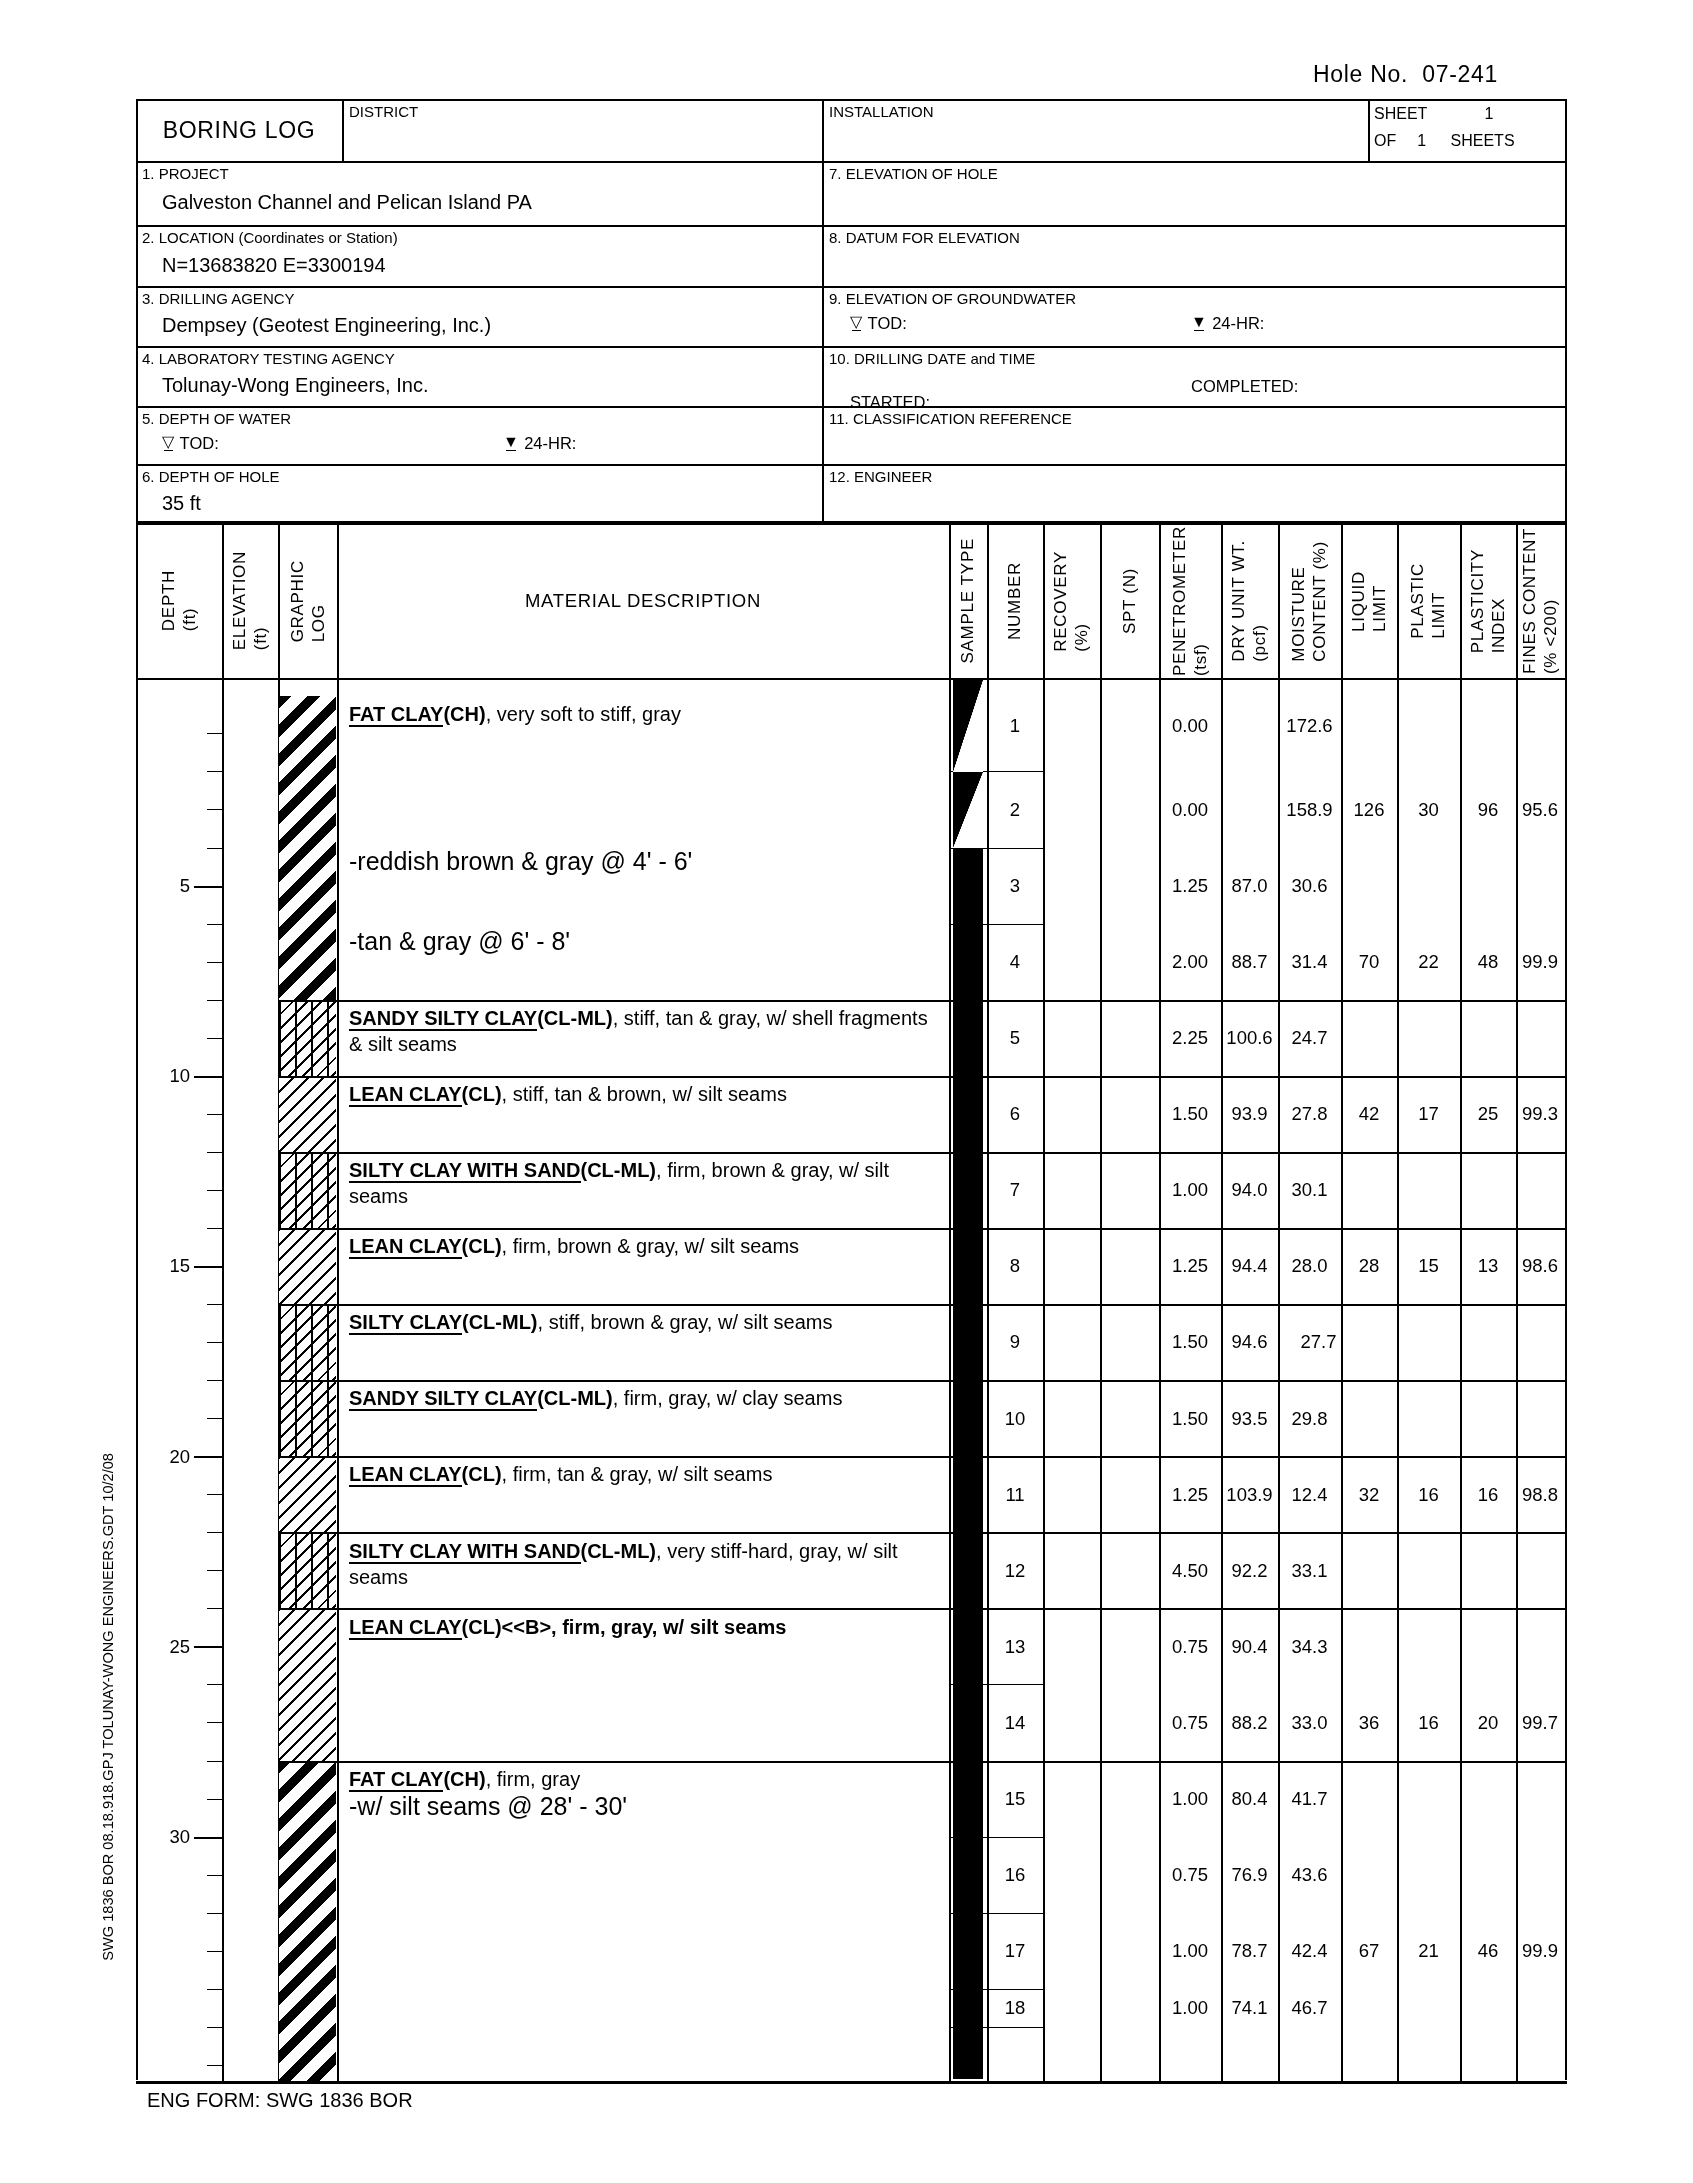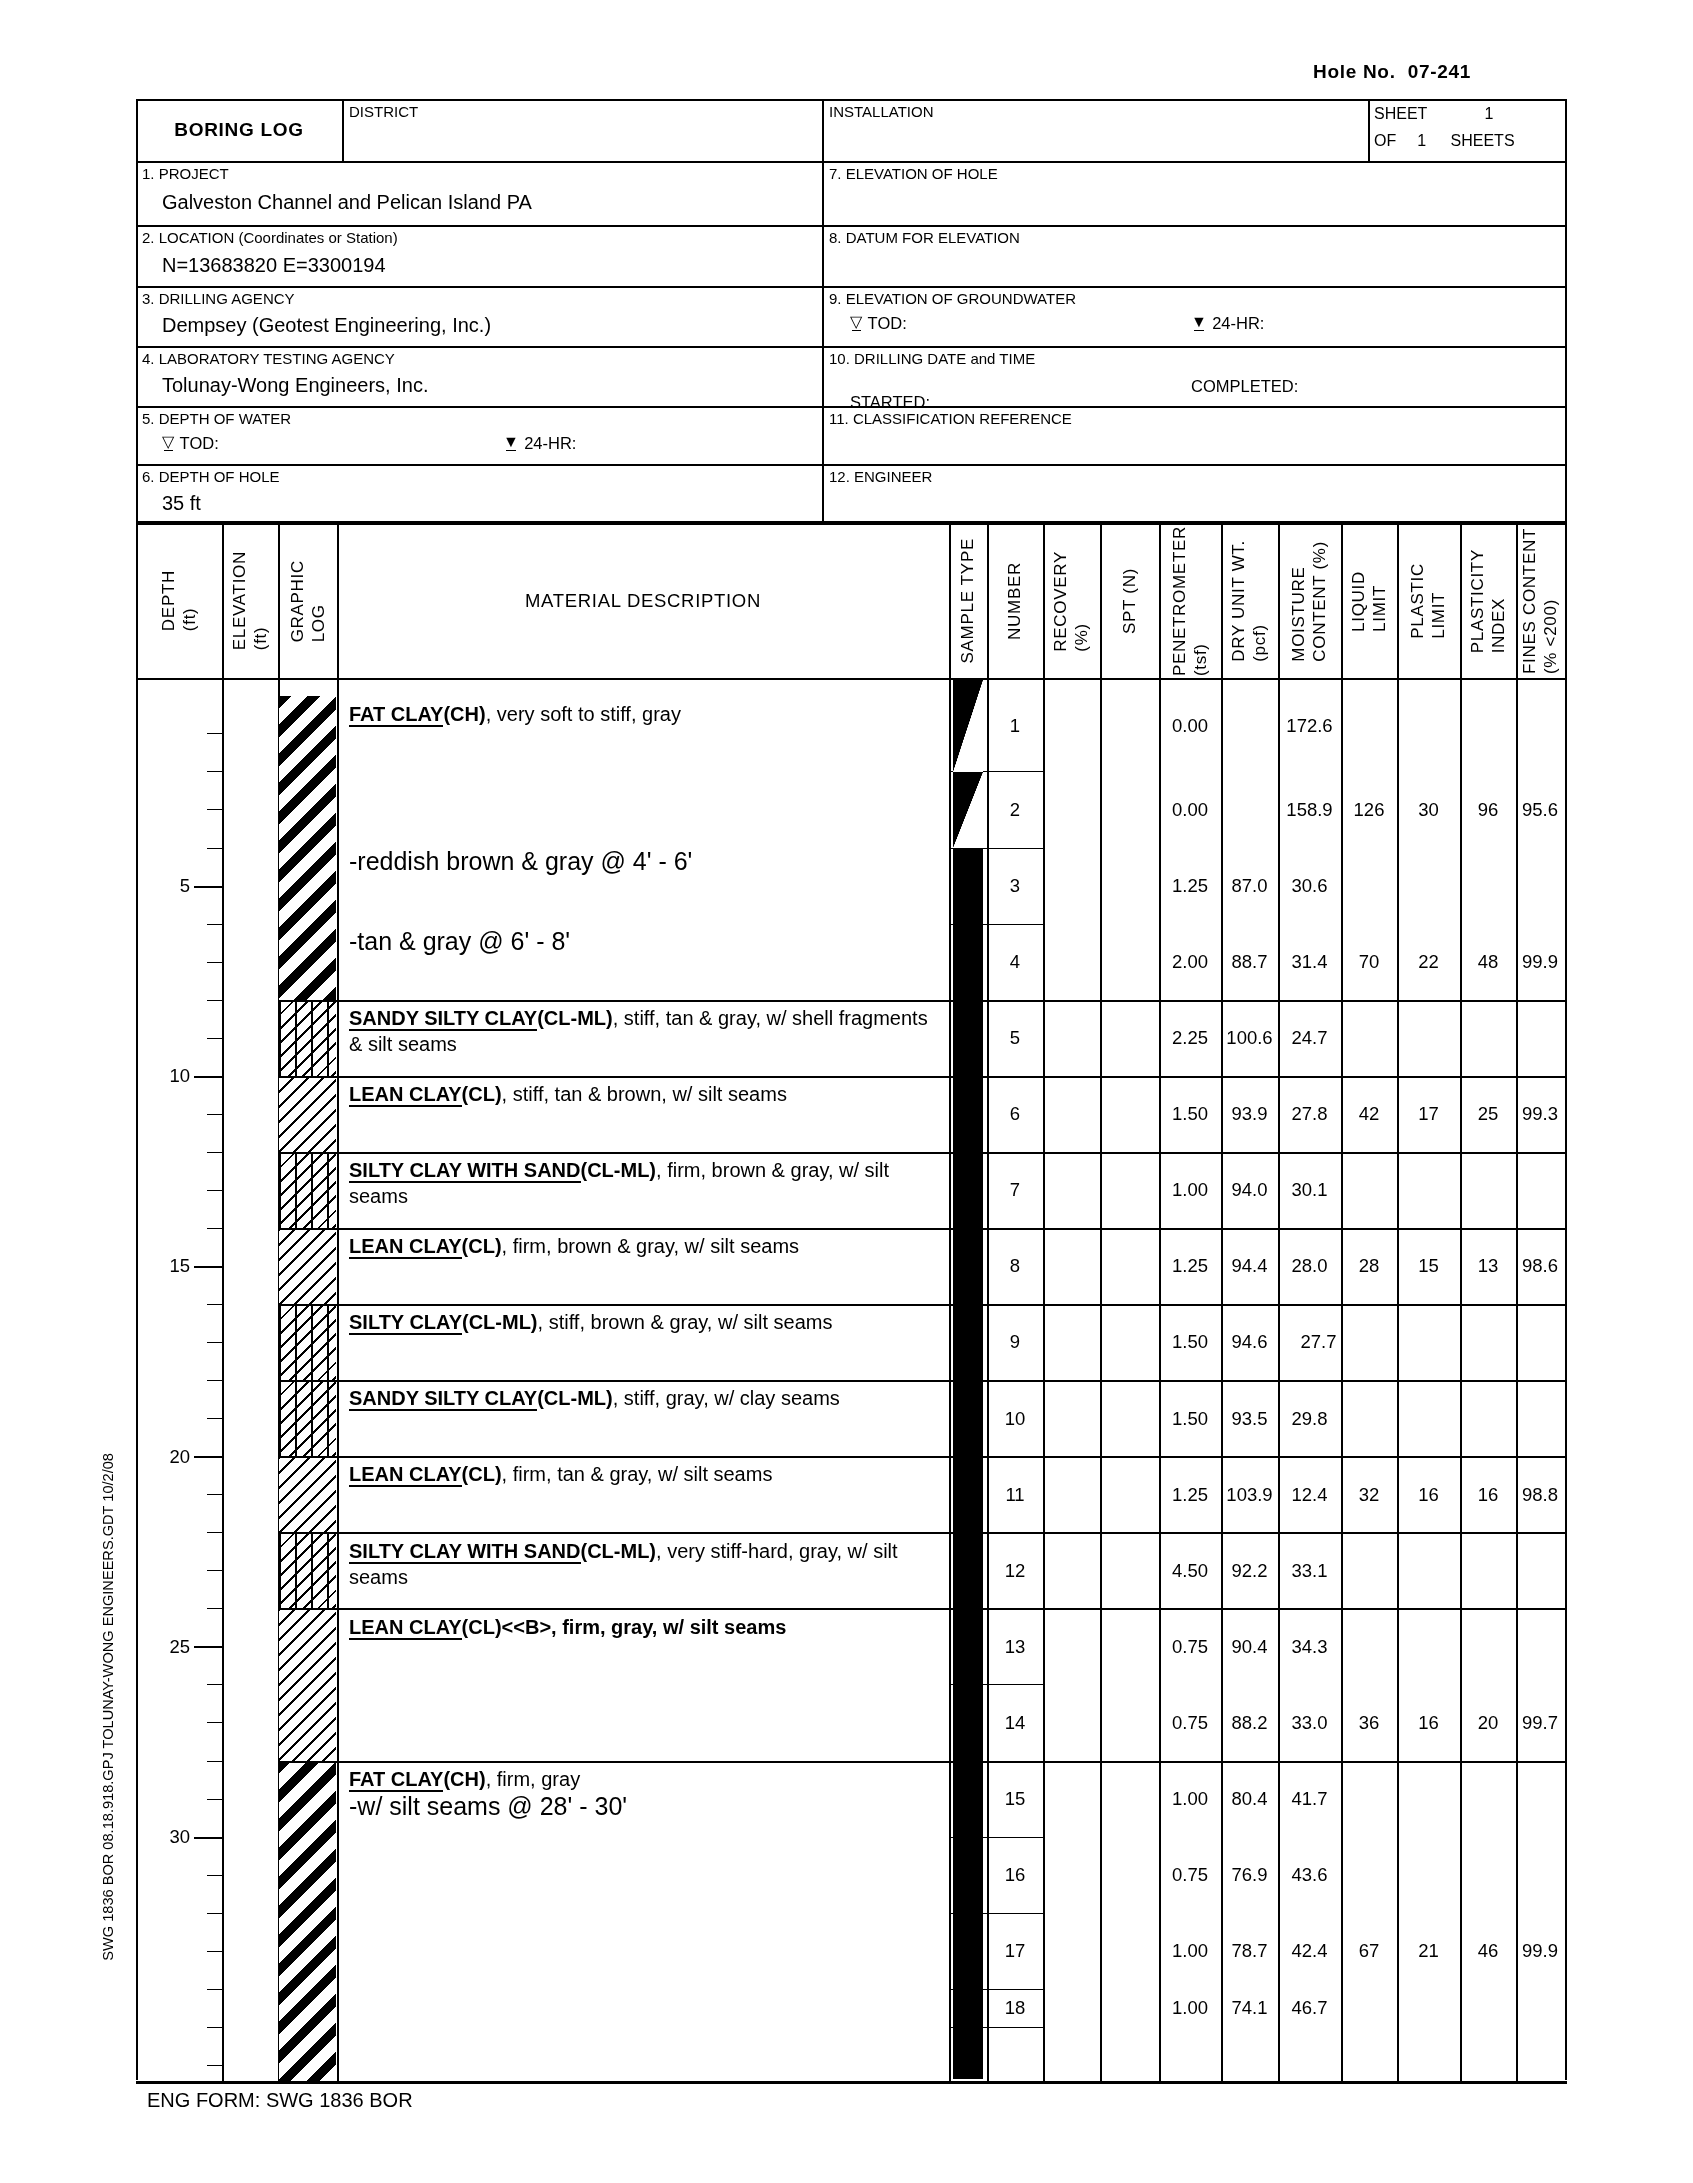--- a/index.html
+++ b/index.html
@@ -5,21 +5,21 @@
   html,body { margin:0; padding:0; background:#e8e8e8; }
   .page {
     position:relative; width:1694px; height:2183px; background:#fff;
     font-family:"Liberation Sans", sans-serif; color:#000; overflow:hidden;
   }
   .abs { position:absolute; }
   .hline { position:absolute; background:#000; height:2px; }
   .vline { position:absolute; background:#000; width:2px; }
   .lbl { font-size:15px; line-height:17px; }
   .val { font-size:20px; }
-  .big { font-size:19px; font-weight:bold; letter-spacing:0.7px; }
+  .big { font-size:23px; font-weight:normal; letter-spacing:0.7px; }
   .vtext { writing-mode:vertical-rl; transform:rotate(180deg); white-space:pre-line;
            font-size:17px; line-height:20.5px; letter-spacing:0.7px; }
   .hdrcell { display:flex; align-items:center; justify-content:center; }
   .sectitle { position:absolute; font-size:20px; line-height:26px; }
   .sectitle .u { font-weight:bold; border-bottom:2px solid #000; }
   .sectitle .p { font-weight:bold; }
   .secnote { position:absolute; font-size:25px; }
   .pat-ch   { background:repeating-linear-gradient(135deg,#000 0 8.6px,#fff 8.6px 20.5px); }
   .pat-cl   { background:repeating-linear-gradient(135deg,#000 0 2px,#fff 2px 10.6px); }
   .pat-clml { background-color:#fff;
@@ -260,21 +260,21 @@
       <div class="hline" style="left:278px;top:1152px;width:1287px;height:2px"></div>
       <div class="sectitle" style="left:349px;top:1157px;width:586px;"><span class="u">SILTY CLAY WITH SAND</span><span class="p">(CL-ML)</span><span>, firm, brown &amp; gray, w/ silt seams</span></div>
       <div class="abs pat-cl" style="left:279px;top:1229px;width:57px;height:76px"></div>
       <div class="hline" style="left:278px;top:1228px;width:1287px;height:2px"></div>
       <div class="sectitle" style="left:349px;top:1233px;width:586px;"><span class="u">LEAN CLAY</span><span class="p">(CL)</span><span>, firm, brown &amp; gray, w/ silt seams</span></div>
       <div class="abs pat-clml" style="left:279px;top:1305px;width:57px;height:76px"></div>
       <div class="hline" style="left:278px;top:1304px;width:1287px;height:2px"></div>
       <div class="sectitle" style="left:349px;top:1309px;width:586px;"><span class="u">SILTY CLAY</span><span class="p">(CL-ML)</span><span>, stiff, brown &amp; gray, w/ silt seams</span></div>
       <div class="abs pat-clml" style="left:279px;top:1381px;width:57px;height:76px"></div>
       <div class="hline" style="left:278px;top:1380px;width:1287px;height:2px"></div>
-      <div class="sectitle" style="left:349px;top:1385px;width:586px;"><span class="u">SANDY SILTY CLAY</span><span class="p">(CL-ML)</span><span>, stiff, gray, w/ clay seams</span></div>
+      <div class="sectitle" style="left:349px;top:1385px;width:586px;"><span class="u">SANDY SILTY CLAY</span><span class="p">(CL-ML)</span><span>, firm, gray, w/ clay seams</span></div>
       <div class="abs pat-cl" style="left:279px;top:1457px;width:57px;height:76px"></div>
       <div class="hline" style="left:278px;top:1456px;width:1287px;height:2px"></div>
       <div class="sectitle" style="left:349px;top:1461px;width:586px;"><span class="u">LEAN CLAY</span><span class="p">(CL)</span><span>, firm, tan &amp; gray, w/ silt seams</span></div>
       <div class="abs pat-clml" style="left:279px;top:1533px;width:57px;height:76px"></div>
       <div class="hline" style="left:278px;top:1532px;width:1287px;height:2px"></div>
       <div class="sectitle" style="left:349px;top:1538px;width:586px;"><span class="u">SILTY CLAY WITH SAND</span><span class="p">(CL-ML)</span><span>, very stiff-hard, gray, w/ silt seams</span></div>
       <div class="abs pat-cl" style="left:279px;top:1609px;width:57px;height:152px"></div>
       <div class="hline" style="left:278px;top:1608px;width:1287px;height:2px"></div>
       <div class="sectitle" style="left:349px;top:1614px;width:586px;font-weight:bold;"><span class="u">LEAN CLAY</span><span class="p">(CL)&lt;&lt;B&gt;</span><span>, firm, gray, w/ silt seams</span></div>
       <div class="abs pat-ch" style="left:279px;top:1761px;width:57px;height:320px"></div>

